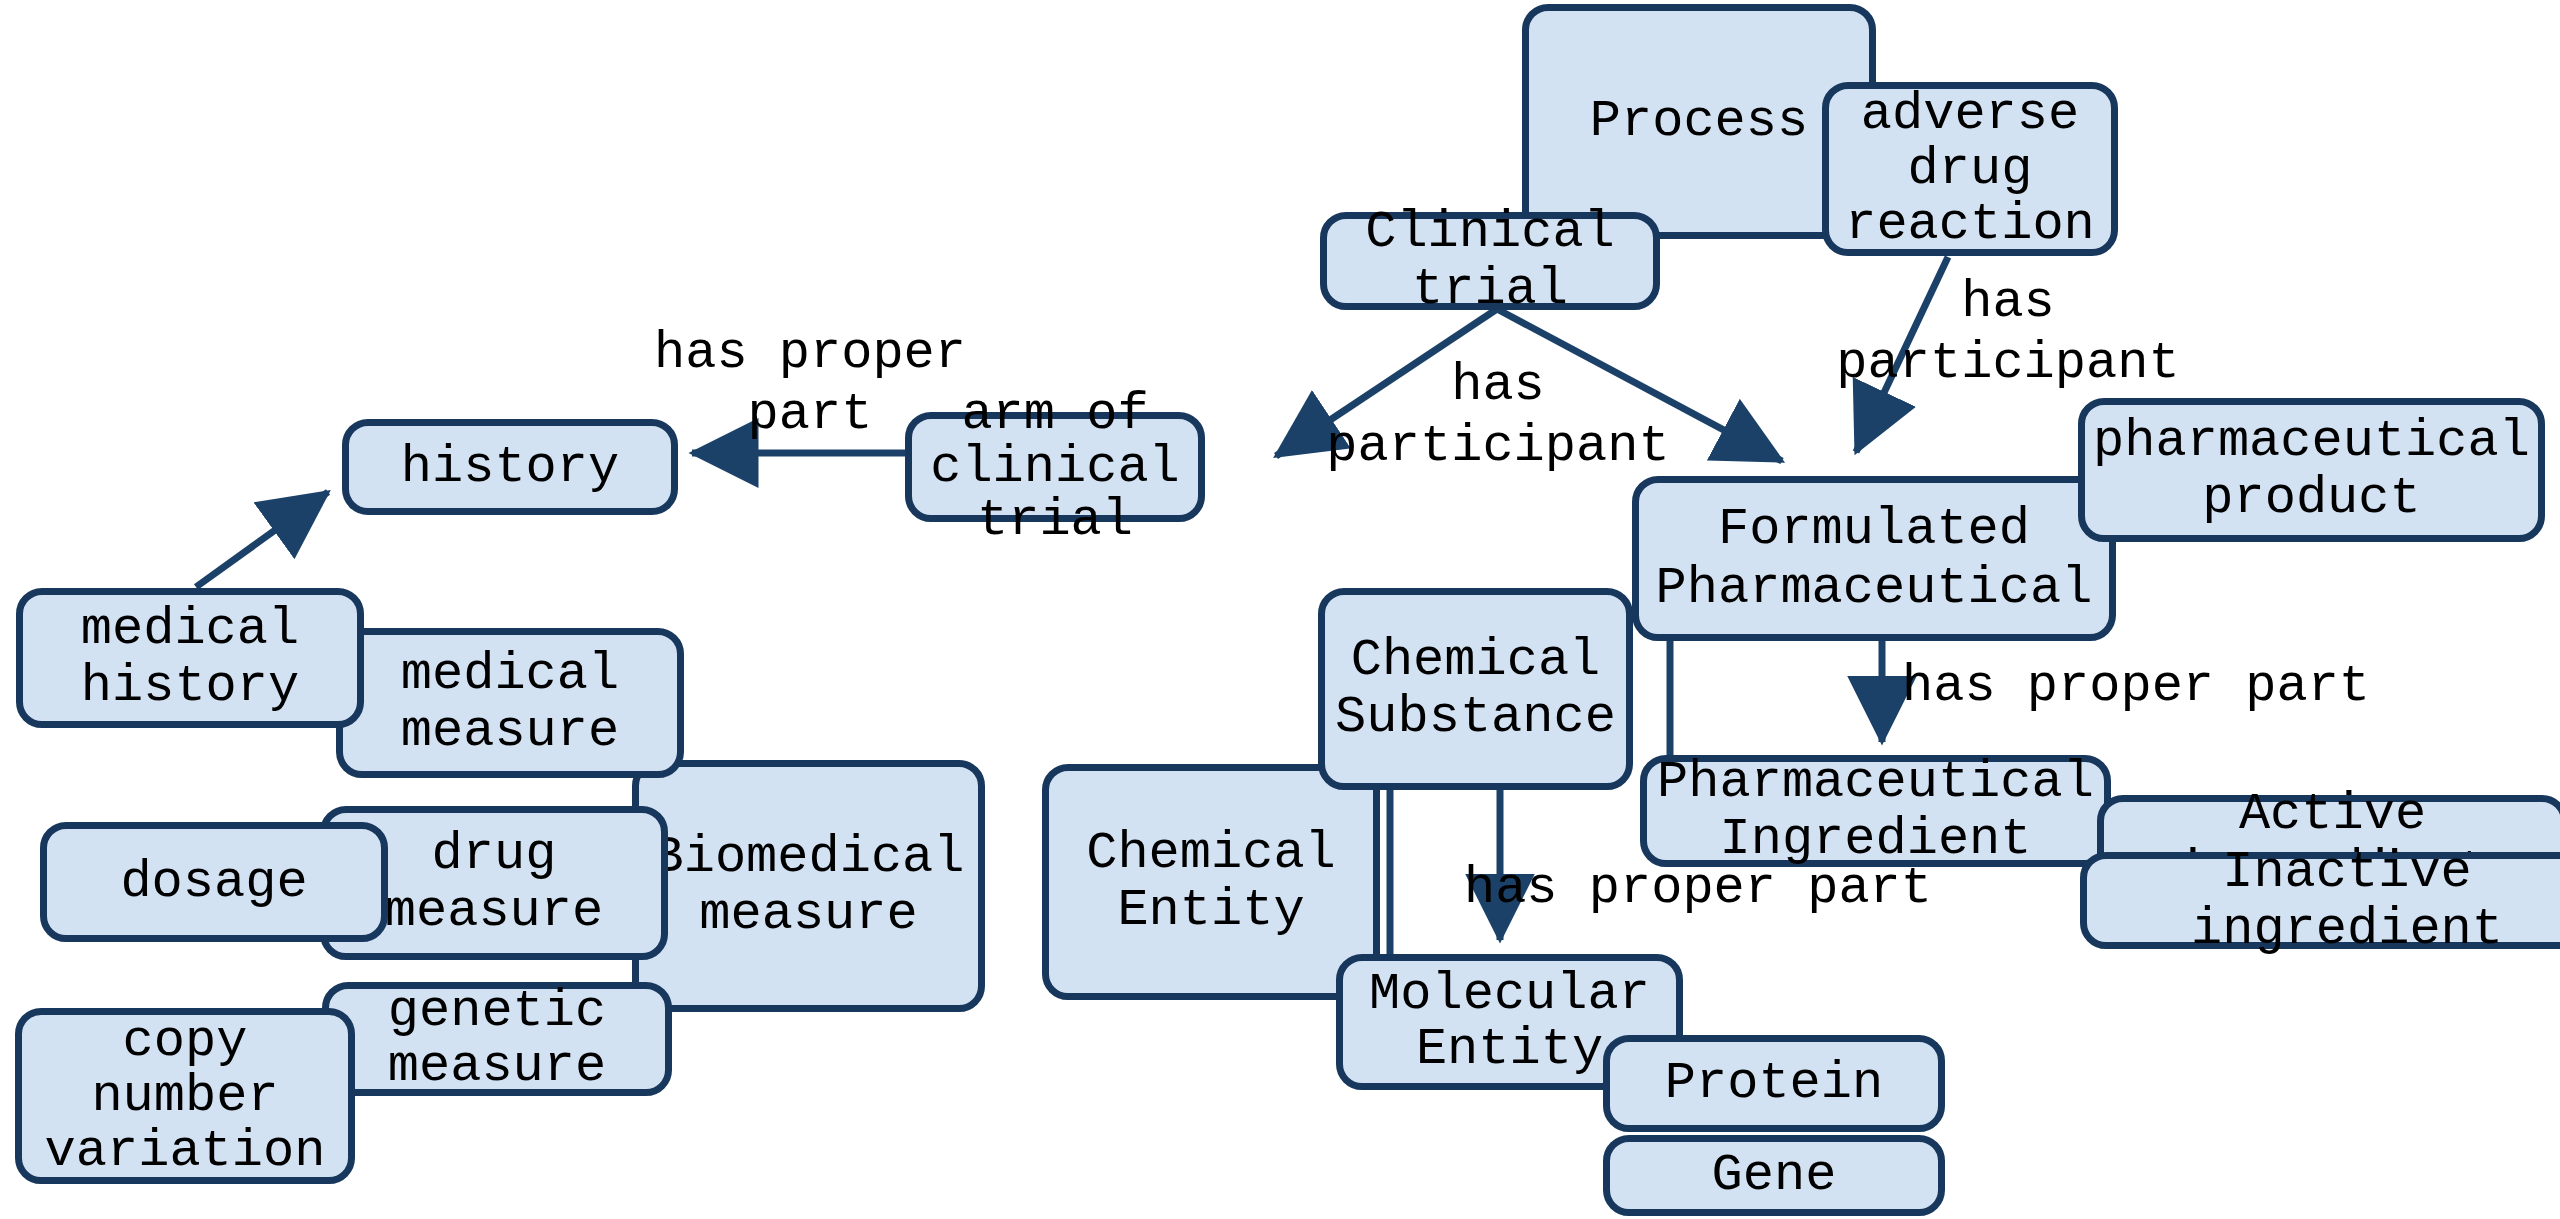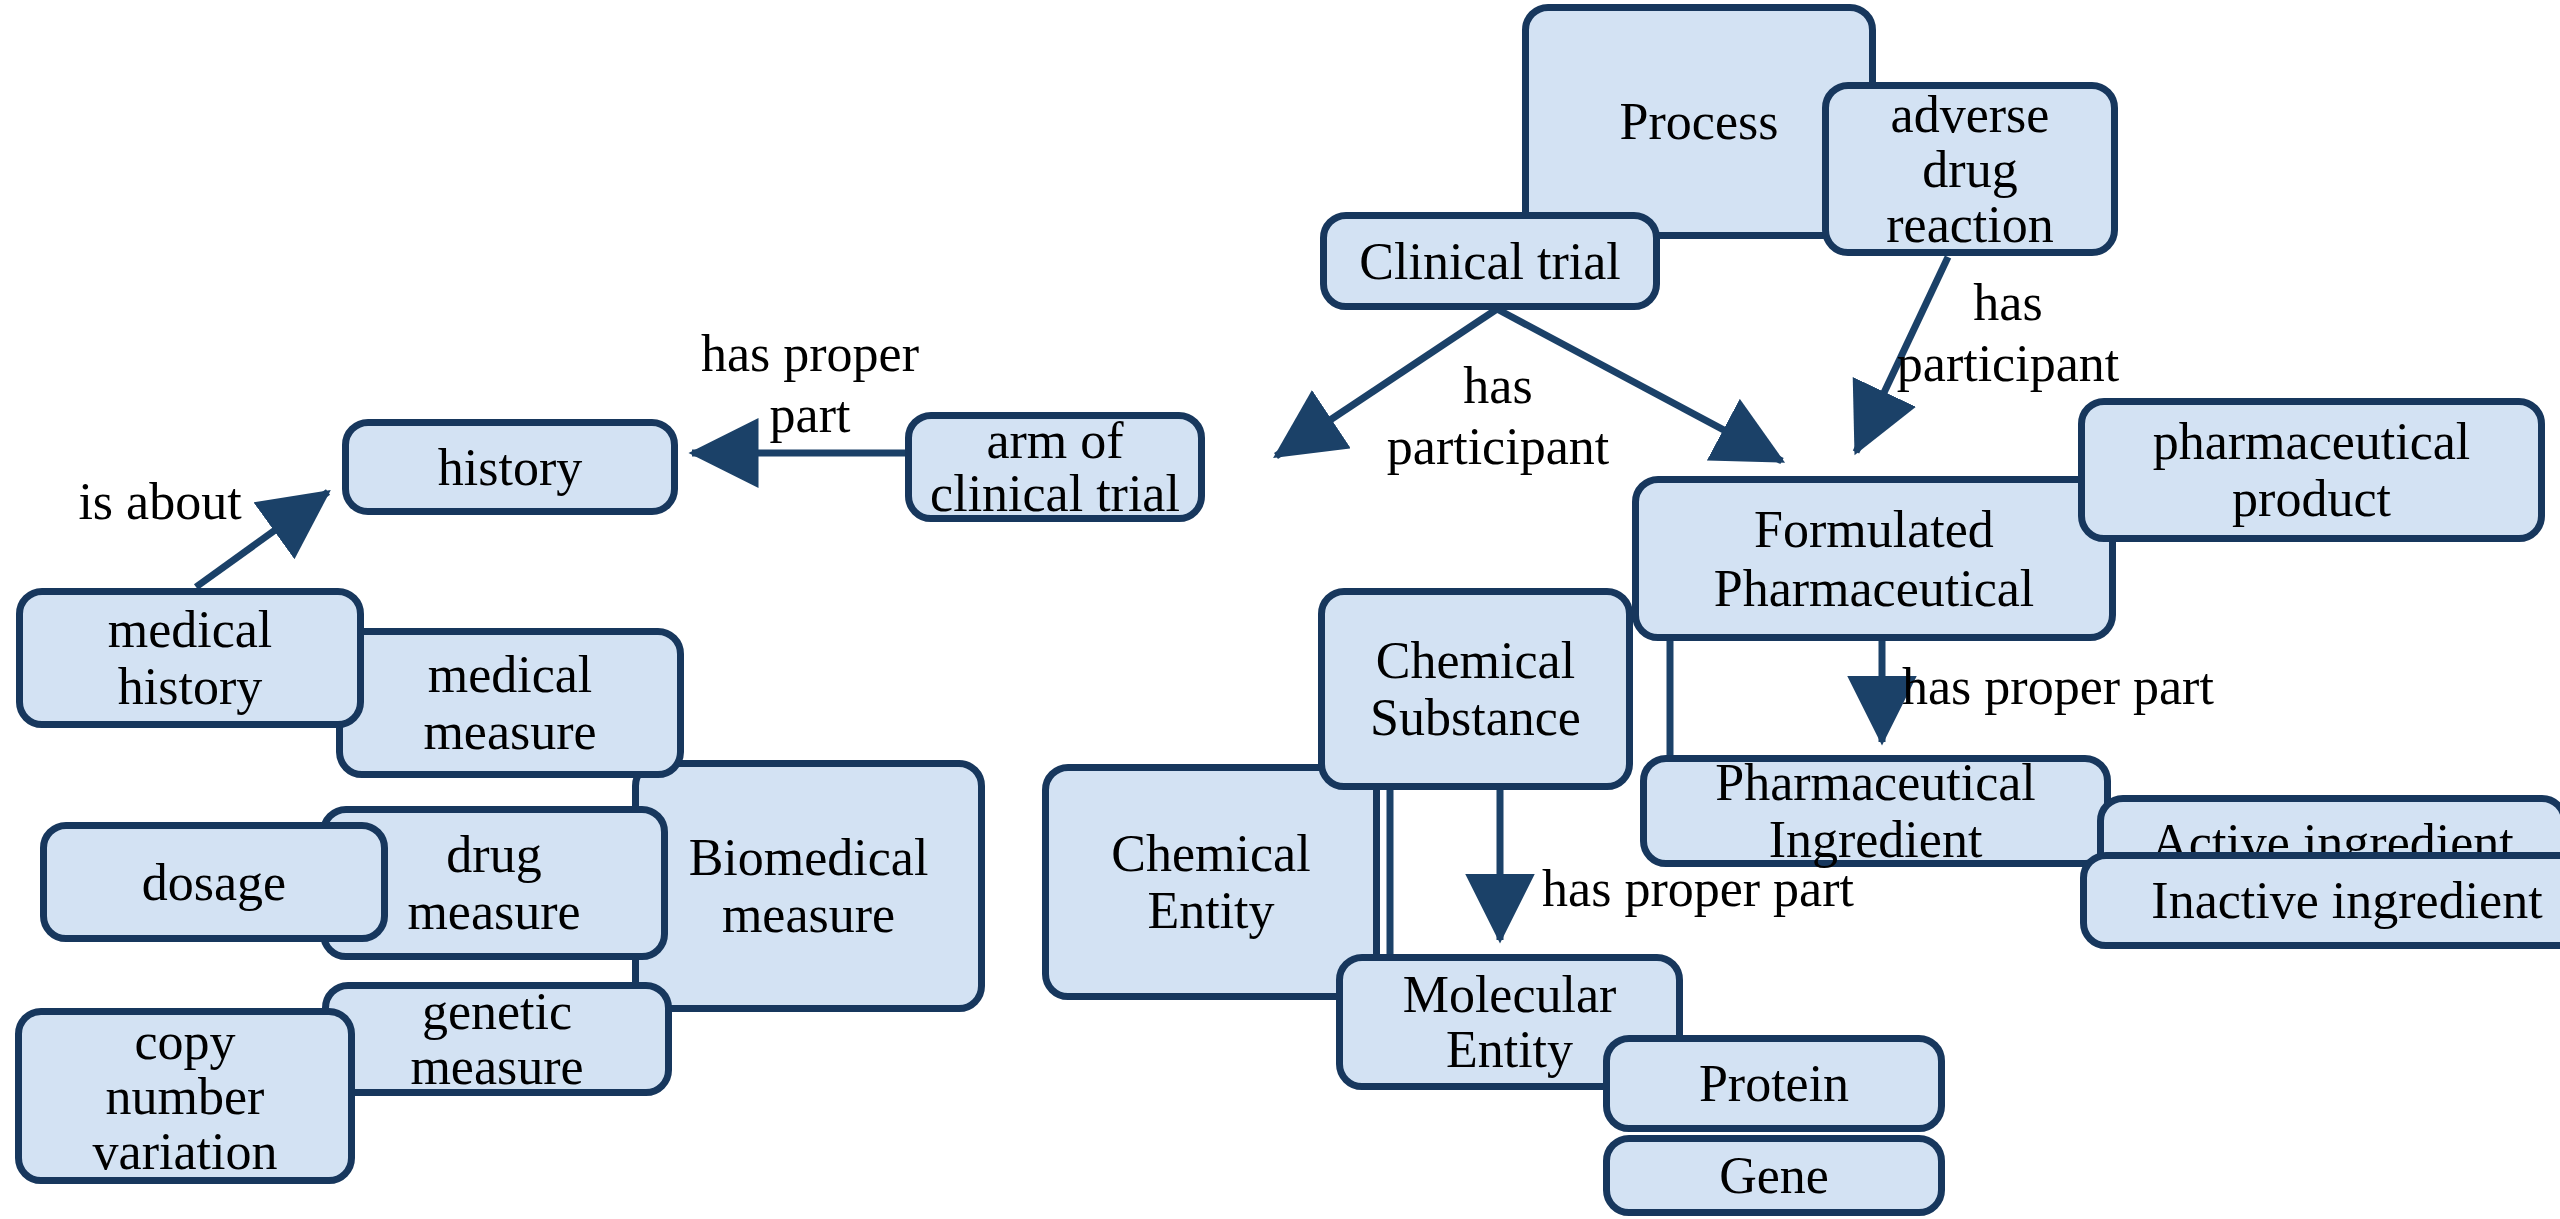--- a/index.html
+++ b/index.html
@@ -1,18 +1,18 @@
 <!DOCTYPE html>
 <html><head>
 <meta charset="utf-8">
 <style>
   html,body{margin:0;padding:0;background:#ffffff;}
   #stage{
     position:relative;width:2560px;height:1219px;overflow:hidden;
-    font-family:Liberation Serif, serif;
+    font-family:Liberation Mono, monospace;
     background:#ffffff;color:#000000;
   }
   #edges-svg{position:absolute;left:0;top:0;z-index:1;}
   .node{
     position:absolute;z-index:2;box-sizing:border-box;
     background:#d3e2f3;border:7px solid #17375d;border-radius:26px;
     display:flex;align-items:center;justify-content:center;text-align:center;
     font-size:52px;line-height:57px;white-space:pre-line;color:#000000;
   }
   .edge-label{
@@ -109,21 +109,20 @@
 Pharmaceutical</div>
   <div class="node" id="n-pharmprod">pharmaceutical
 product</div>
   <div class="node" id="n-pharming">Pharmaceutical
 Ingredient</div>
   <div class="node" id="n-actingr">Active ingredient</div>
   <div class="node" id="n-inactingr">Inactive ingredient</div>
 
   <div class="edge-label" id="l-haspropertop">has proper
 part</div>
-  <div class="edge-label" id="l-isabout">is about</div>
   <div class="edge-label" id="l-haspartleft">has
 participant</div>
   <div class="edge-label" id="l-haspartright">has
 participant</div>
   <div class="edge-label" id="l-hasproperright">has proper part</div>
   <div class="edge-label" id="l-hasproperbottom">has proper part</div>
 
 </div>
 
 </body></html>

